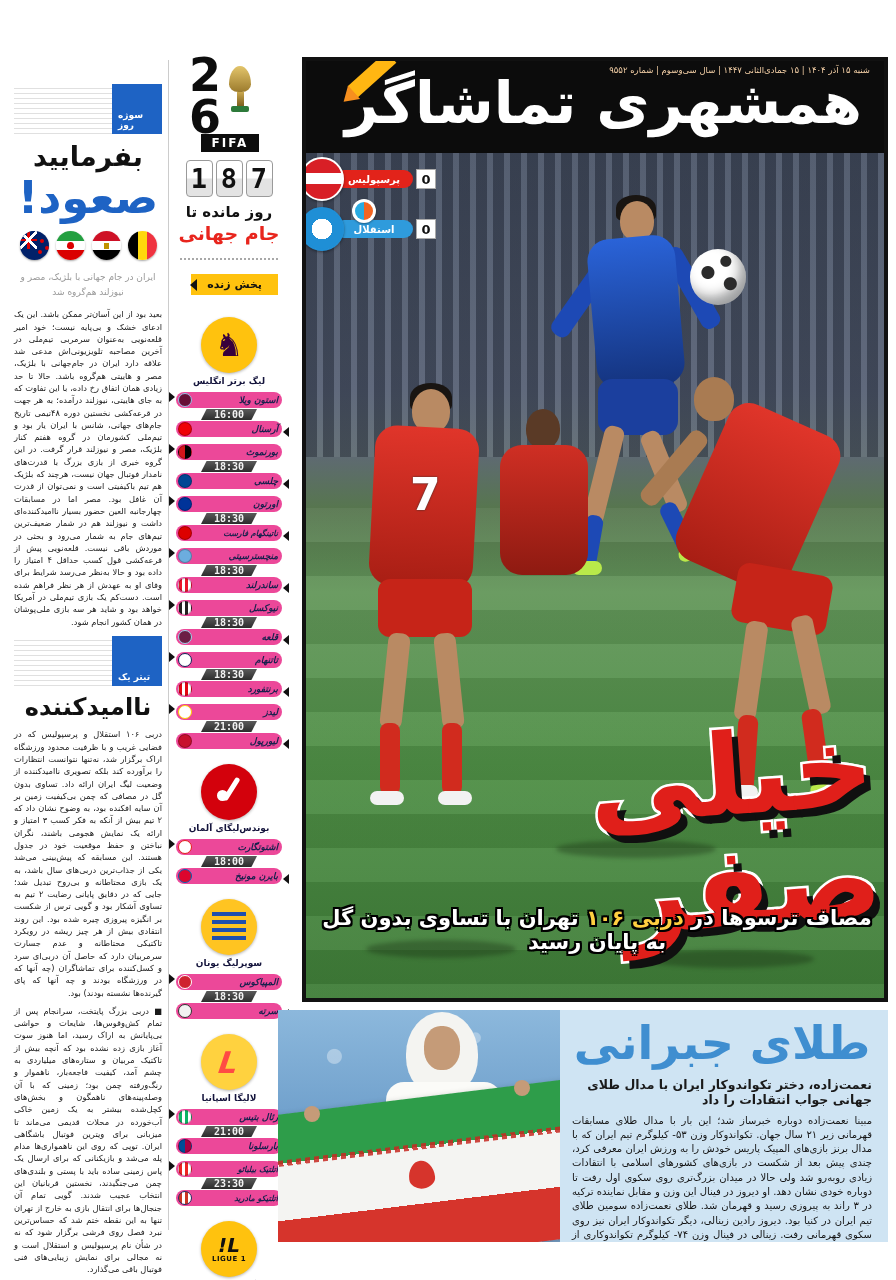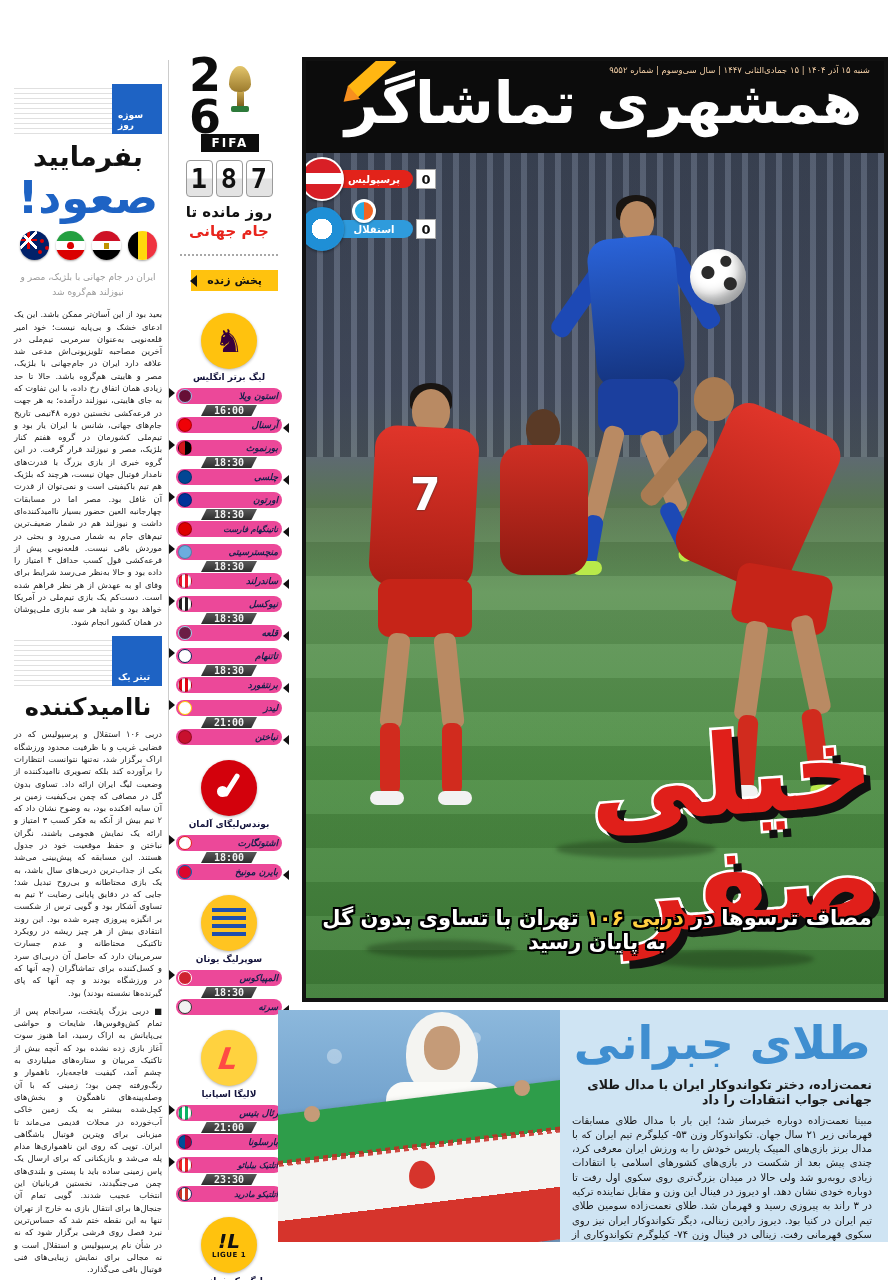--- a/index.html
+++ b/index.html
@@ -42,21 +42,21 @@
   .trophy .cup{width:22px;height:26px;margin:0 auto;background:linear-gradient(180deg,#e3c56b,#9c7b2d);border-radius:50% 50% 42% 42%/70% 70% 30% 30%;}
   .trophy .stem{width:7px;height:14px;margin:0 auto;background:linear-gradient(180deg,#caa84e,#7d5f1d);}
   .trophy .base{width:18px;height:6px;margin:0 auto;background:#2d7a3a;border-radius:2px;}
   .fifa .fbadge{position:absolute;left:18px;bottom:-2px;width:58px;height:18px;background:#0d0d0d;color:#fff;
                 font-size:12px;font-weight:800;letter-spacing:2px;display:grid;place-items:center;}
   .flip{display:flex;gap:3px;direction:ltr;margin:6px 0 4px;}
   .flip span{width:25px;height:35px;background:linear-gradient(#ffffff 48%,#e3e3e3 52%);border:1px solid #9a9a9a;
              border-radius:4px;font-size:27px;font-weight:800;color:#111;display:grid;place-items:center;
              font-family:"DejaVu Sans Mono",monospace;}
   .cd1{font-size:15px;font-weight:800;color:#111;margin-top:2px;}
-  .cd2{font-size:15px;font-weight:800;color:#e8251d;margin-top:1px;}
+  .cd2{font-size:19px;font-weight:800;color:#e8251d;margin-top:1px;}
   .dots{width:92%;border-top:2px dotted #a8a8a8;margin:14px 0 12px;}
   .livetag{position:relative;background:#ffc20e;color:#111;font-size:11px;font-weight:800;
            padding:4px 16px;margin:2px 0 14px;align-self:flex-start;margin-right:4px;}
   .livetag::before{content:"";position:absolute;left:-7px;top:50%;transform:translateY(-50%);
            border:6px solid transparent;border-right:7px solid #111;}
   .lg-circle{width:56px;height:56px;border-radius:50%;display:grid;place-items:center;
              box-shadow:0 1px 3px rgba(0,0,0,.3);margin-top:8px;position:relative;}
   .lg-pl{background:#ffc20e;} .lg-pl span{font-size:32px;color:#38003c;line-height:1;}
   .lg-bl{background:#d3010c;}
   .lg-bl::before{content:"";position:absolute;left:16px;top:26px;width:11px;height:11px;border-radius:50%;background:#fff;}
@@ -316,21 +316,21 @@
     <div class="fx">
       <div class="trow">
           <span class="badge b-lee"></span>
           <span class="tname">لیدز</span>
         </div>
       <div class="frow">
           <span class="tchip">21:00</span>
         </div>
       <div class="trow">
           <span class="badge b-liv"></span>
-          <span class="tname">نباختن</span>
+          <span class="tname">لیورپول</span>
         </div>
     </div>
 
     <div class="lg-circle lg-bl"></div>
     <div class="lg-label">بوندس‌لیگای آلمان</div>
     <div class="fx">
       <div class="trow">
           <span class="badge b-stu"></span>
           <span class="tname">اشتوتگارت</span>
         </div>

